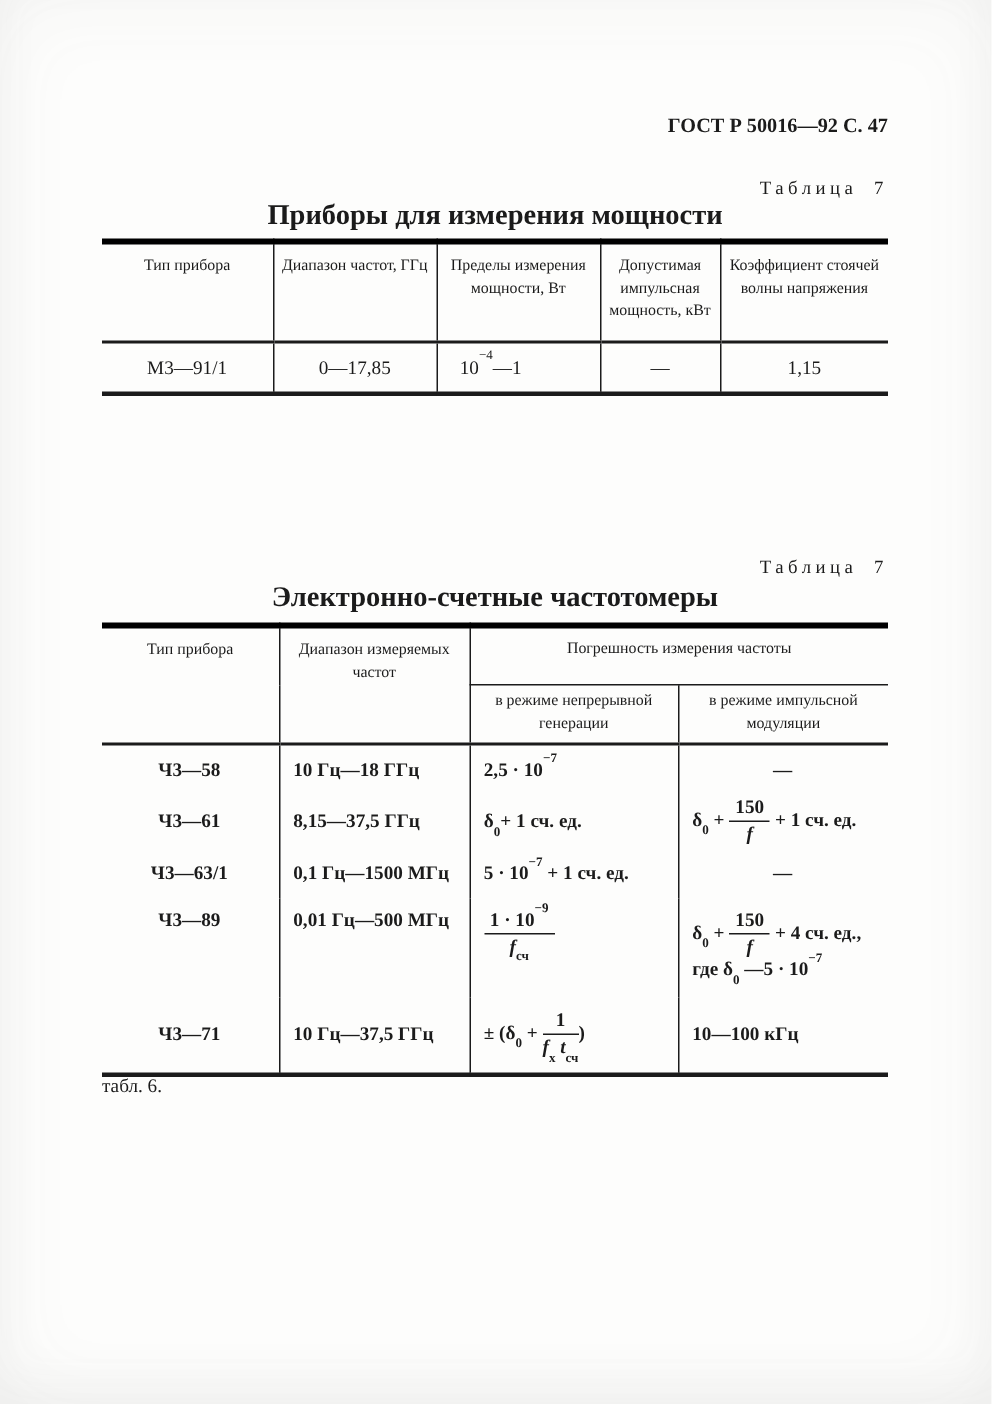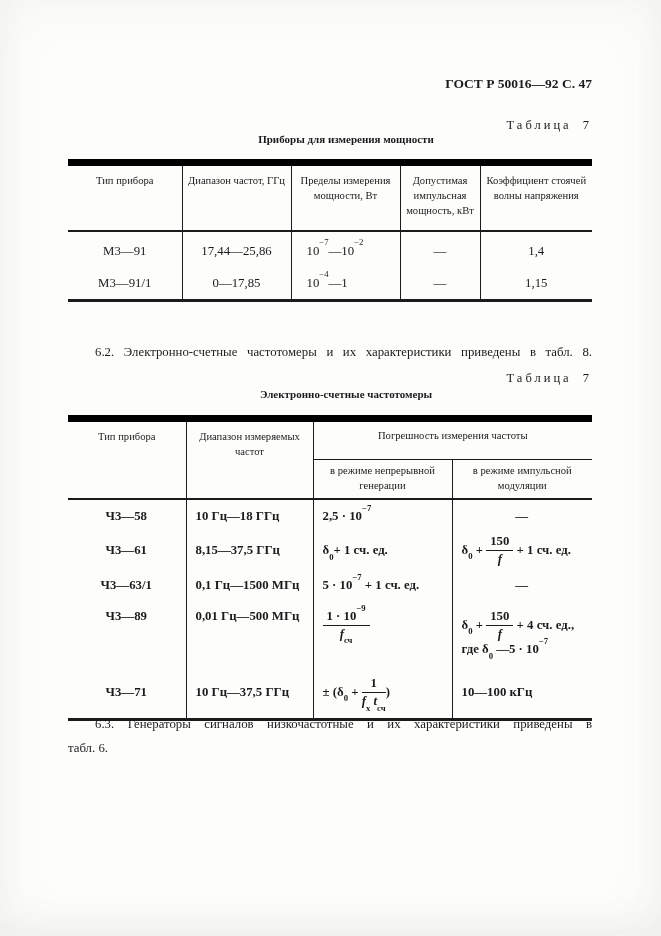--- a/index.html
+++ b/index.html
@@ -17,30 +17,30 @@
     position: absolute; top: 76px; left: 68px; width: 524px;
     text-align: right; font-weight: bold; font-size: 13.5px;
   }
   .tbl-label {
     position: absolute; left: 68px; width: 524px;
     text-align: right; font-size: 12.5px; letter-spacing: 3px; word-spacing: 5px;
   }
   .t7-label { top: 118px; }
   .t8-label { top: 371px; }
   .tbl-title {
-    position: absolute; left: 84px; width: 524px;
-    text-align: center; font-weight: bold; font-size: 11px;
+    position: absolute; left: 68px; width: 524px;
+    text-align: center; font-weight: bold; font-size: 19px;
   }
   .t7-title { top: 133px; }
   .t8-title { top: 388px; }
 
   table.doc {
     position: absolute; left: 68px; width: 524px;
     border-collapse: collapse; table-layout: fixed;
-    border-top: 7px solid #000000; border-bottom: 3px solid #1b1b1b;
+    border-top: 4px solid #000000; border-bottom: 3px solid #1b1b1b;
     font-size: 12.8px;
   }
   table.t7 { top: 159px; }
   table.t8 { top: 415px; }
   table.doc td { border-right: 1px solid #1b1b1b; vertical-align: middle; }
   table.doc td:last-child, table.doc td.no-r { border-right: none; }
   table.doc td.h {
     font-size: 10.6px; line-height: 1.4; text-align: center;
     vertical-align: top; padding: 8px 4px 4px;
   }
@@ -106,40 +106,30 @@
         <col class="c5">
       </colgroup>
     <tbody>
         <tr class="head">
       <td class="h">Тип прибора</td>
       <td class="h">Диапазон частот, ГГц</td>
       <td class="h">Пределы измерения мощности, Вт</td>
       <td class="h">Допустимая импульсная мощность, кВт</td>
       <td class="h">Коэффициент стоячей волны напряжения</td>
     </tr>
-    <tr class="body first">
-      <td>М3—91</td>
-      <td>17,44—25,86</td>
-      <td class="limits"><span>10</span><sup>−7</sup><span>—10</span><sup>−2</sup></td>
-      <td>—</td>
-      <td>1,4</td>
-    </tr>
     <tr class="body">
       <td>М3—91/1</td>
       <td>0—17,85</td>
       <td class="limits"><span>10</span><sup>−4</sup><span>—1</span></td>
       <td>—</td>
       <td>1,15</td>
     </tr>
   </tbody>
     </table>
 
-  <p class="para p62">
-      <span class="stretch">6.2. Электронно-счетные частотомеры и их характеристики приведены в табл. 8.</span>
-    </p>
 
   <div class="tbl-label t8-label">Таблица 7</div>
   <div class="tbl-title t8-title">Электронно-счетные частотомеры</div>
 
   <table class="doc t8">
     <colgroup>
         <col class="c1">
         <col class="c2">
         <col class="c3">
         <col class="c4">
@@ -181,17 +171,16 @@
     <tr class="body r5">
       <td class="type">Ч3—71</td>
       <td>10 Гц—37,5 ГГц</td>
       <td class="err"><span>± (δ</span><sub>0</sub><span> + </span><span class="frac"><span class="num"><span>1</span></span><span class="den"><i>f</i><sub>х</sub><span> </span><i>t</i><sub>сч</sub></span></span><span>)</span></td>
       <td class="imp">10—100 кГц</td>
     </tr>
   </tbody>
     </table>
 
   <p class="para p63">
-    <span class="l1">6.3. Генераторы сигналов низкочастотные и их характеристики приведены в</span>
     <span class="l2">табл. 6.</span>
   </p>
 
 </div>
 
 </body></html>

